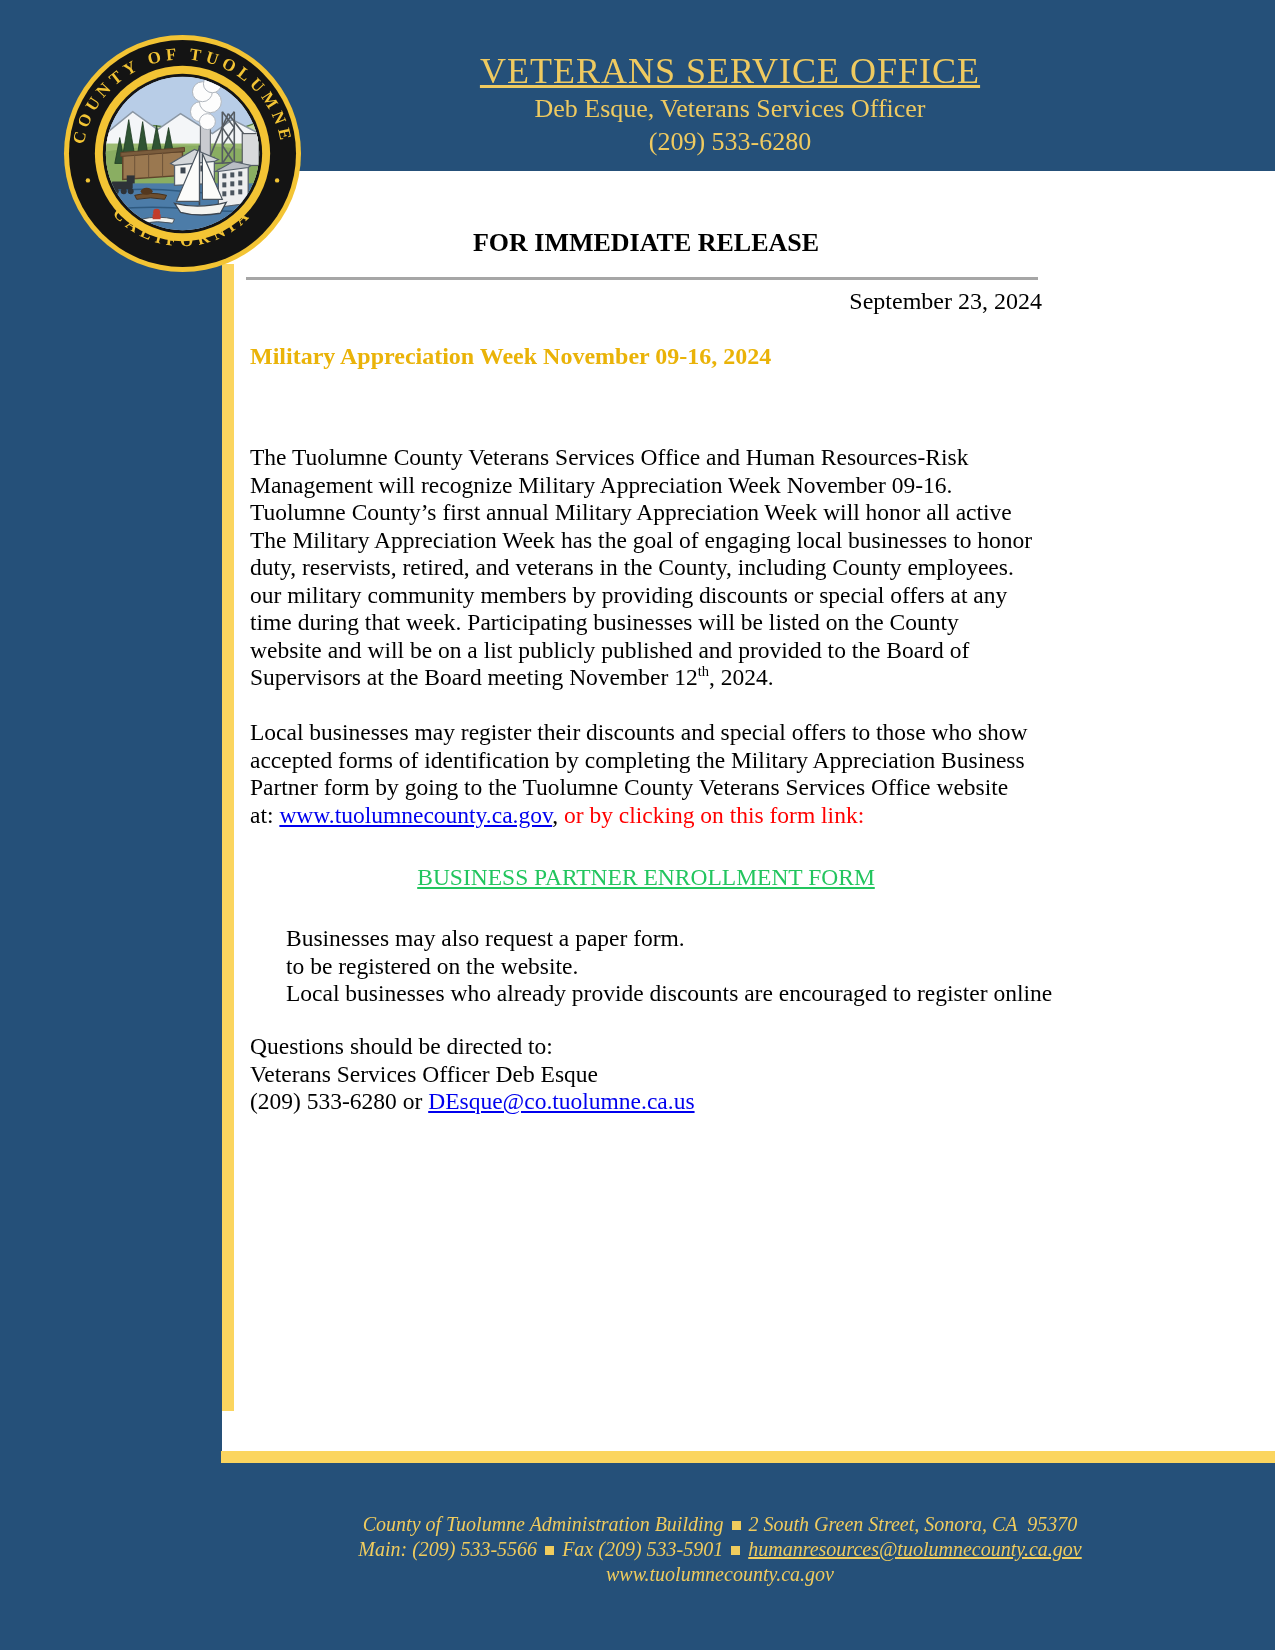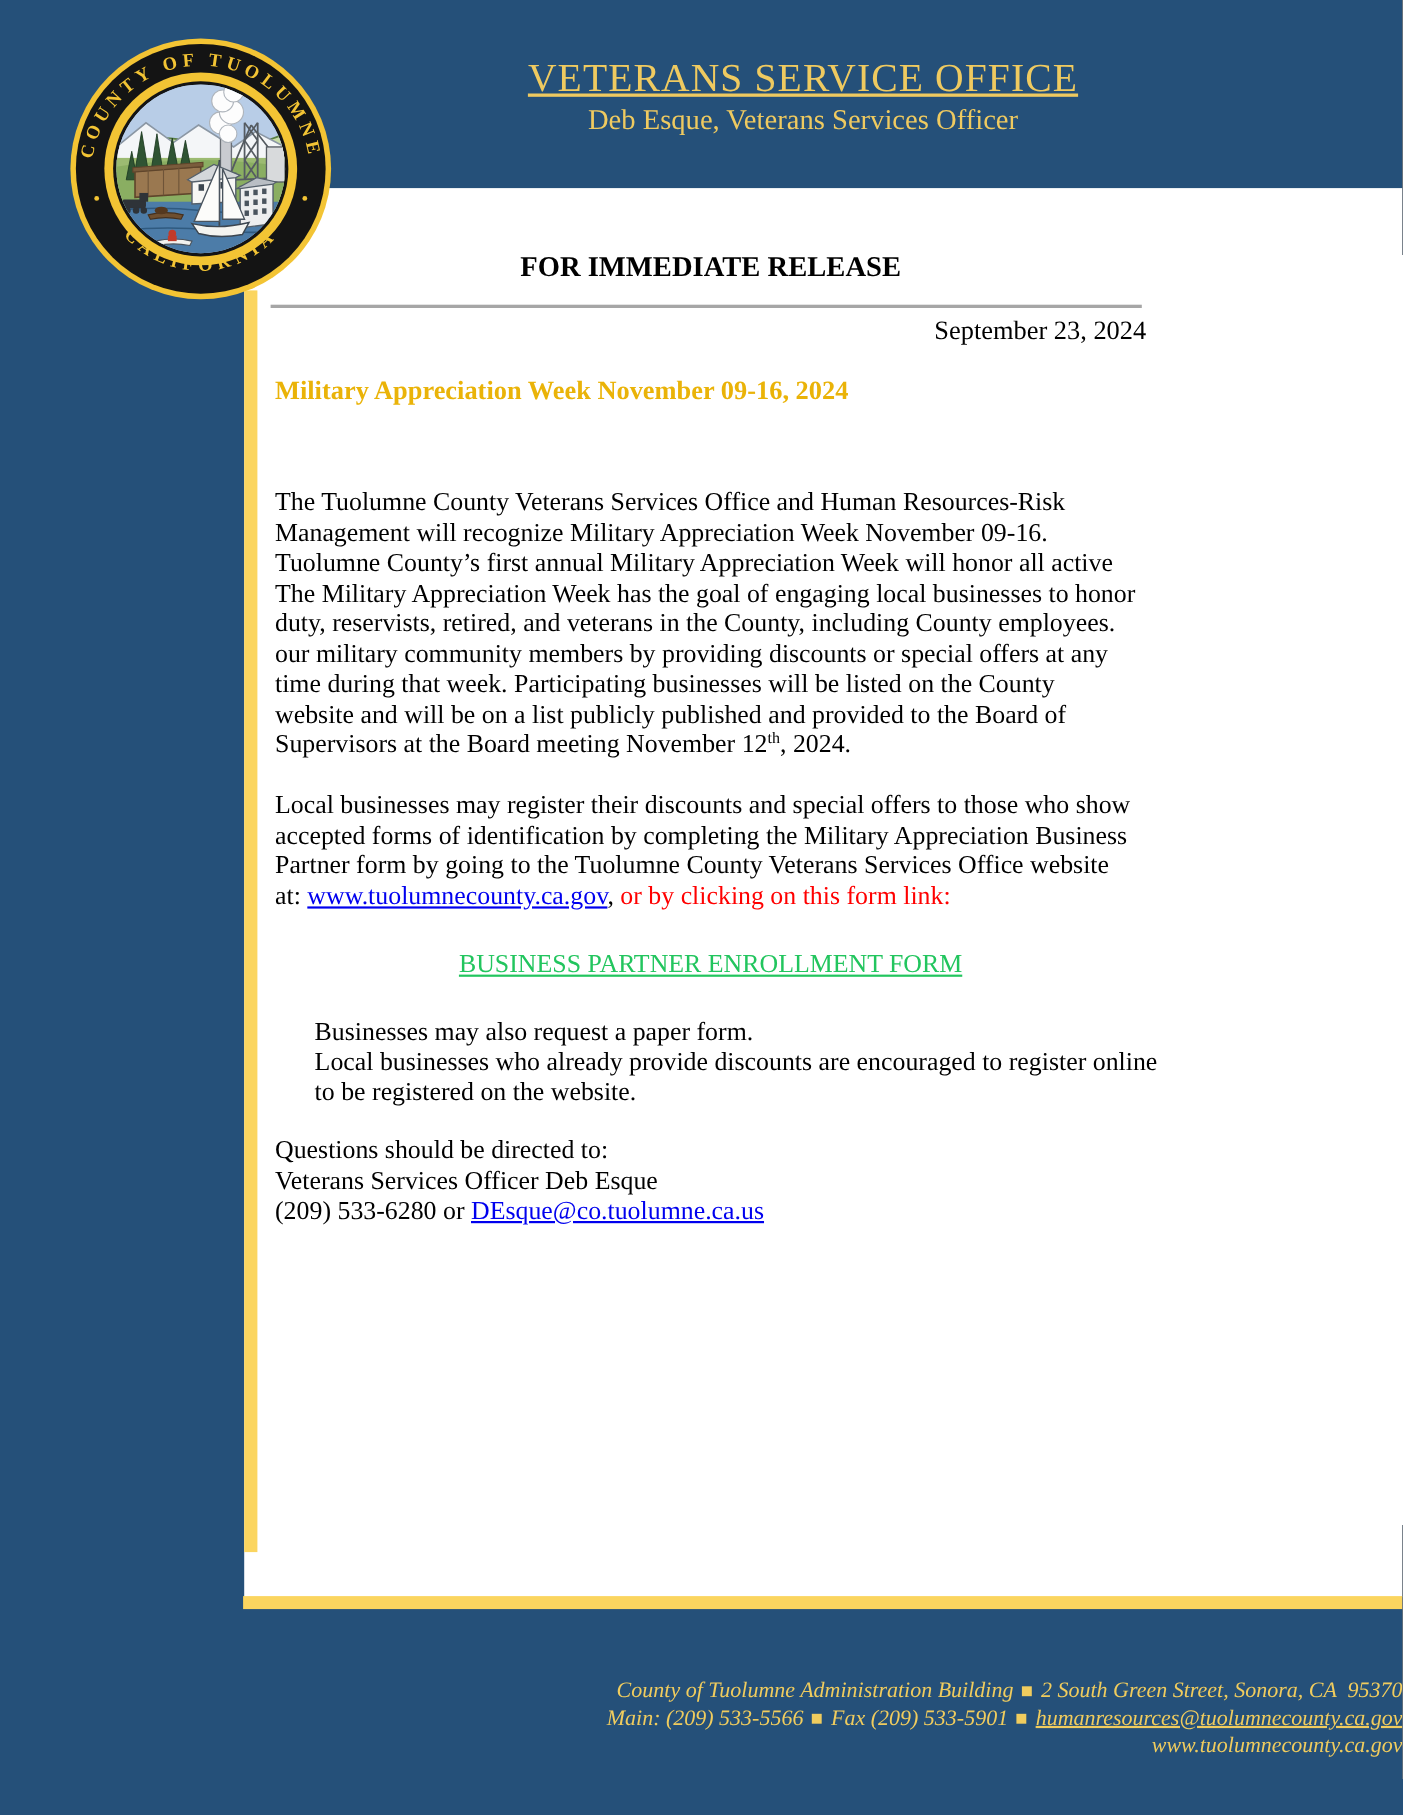--- a/index.html
+++ b/index.html
@@ -39,39 +39,40 @@
   .p3{top:925px;margin-left:36px;}
   .p4{top:1033px;}
   sup.ord{font-size:0.62em;vertical-align:super;line-height:0;}
   .link-blue{color:#0000EE;text-decoration:underline;cursor:pointer;}
   .red-text{color:#FF0000;}
   .form-link-line{position:absolute;left:250px;top:864px;width:792px;text-align:center;
     font-size:23.5px;}
   .form-link{color:#22c55e;text-decoration:underline;cursor:pointer;}
 
   
-  .footer-text{position:absolute;left:165px;top:1512px;width:1110px;text-align:right;
-    color:#F0CC5E;font-style:italic;font-size:20px;line-height:25px;margin-top:13px;}
+  .footer-text{position:absolute;left:165px;top:1512px;width:1110px;text-align:center;
+    color:#F0CC5E;font-style:italic;font-size:20px;line-height:25px;}
   .footer-text .fl{display:block;white-space:pre-wrap;}
   .sq{display:inline-block;width:9px;height:9px;background:#F0CC5E;margin:0 8px 1px 8px;}
   .link-gold{color:#F0CC5E;text-decoration:underline;cursor:pointer;}
 </style>
 </head>
 <body>
 
 <div class="page">
 
   <div class="sheet"></div>
   <div class="v-stripe"></div>
   <div class="h-bar"></div>
   <div class="footer-band"></div>
 
   <div class="header-block">
     <div class="header-title">VETERANS SERVICE OFFICE</div>
     <div class="header-sub">Deb Esque, Veterans Services Officer</div>
+    <div class="header-phone">(209) 533-6280</div>
   </div>
 
   <svg class="seal" viewBox="0 0 240 240">
     <defs>
       <clipPath id="sceneClip">
           <circle cx="120" cy="120" r="77"></circle>
         </clipPath>
       <path id="arcTop" d="M 23,150 A 100,100 0 1 1 217,150" fill="none"></path>
       <path id="arcBottom" d="M 31,147 A 93,93 0 0 0 209,147" fill="none"></path>
     </defs>
@@ -216,22 +217,22 @@
     <span class="ln">Partner form by going to the Tuolumne County Veterans Services Office website</span>
     <span class="ln"><span>at: </span><a class="link-blue">www.tuolumnecounty.ca.gov</a><span>,</span><span class="red-text"> or by clicking on this form link:</span></span>
   </div>
 
   <div class="form-link-line">
     <a class="form-link">BUSINESS PARTNER ENROLLMENT FORM</a>
   </div>
 
   <div class="para p3">
     <span class="ln">Businesses may also request a paper form.</span>
+    <span class="ln">to be registered on the website.</span>
     <span class="ln">Local businesses who already provide discounts are encouraged to register online</span>
-    <span class="ln">to be registered on the website.</span>
   </div>
 
   <div class="para p4">
     <span class="ln">Questions should be directed to:</span>
     <span class="ln">Veterans Services Officer Deb Esque</span>
     <span class="ln"><span>(209) 533-6280 or </span><a class="link-blue">DEsque@co.tuolumne.ca.us</a></span>
   </div>
 
   <div class="footer-text">
     <span class="fl"><span>County of Tuolumne Administration Building</span><span class="sq"></span><span>2 South Green Street, Sonora, CA  95370</span></span>

